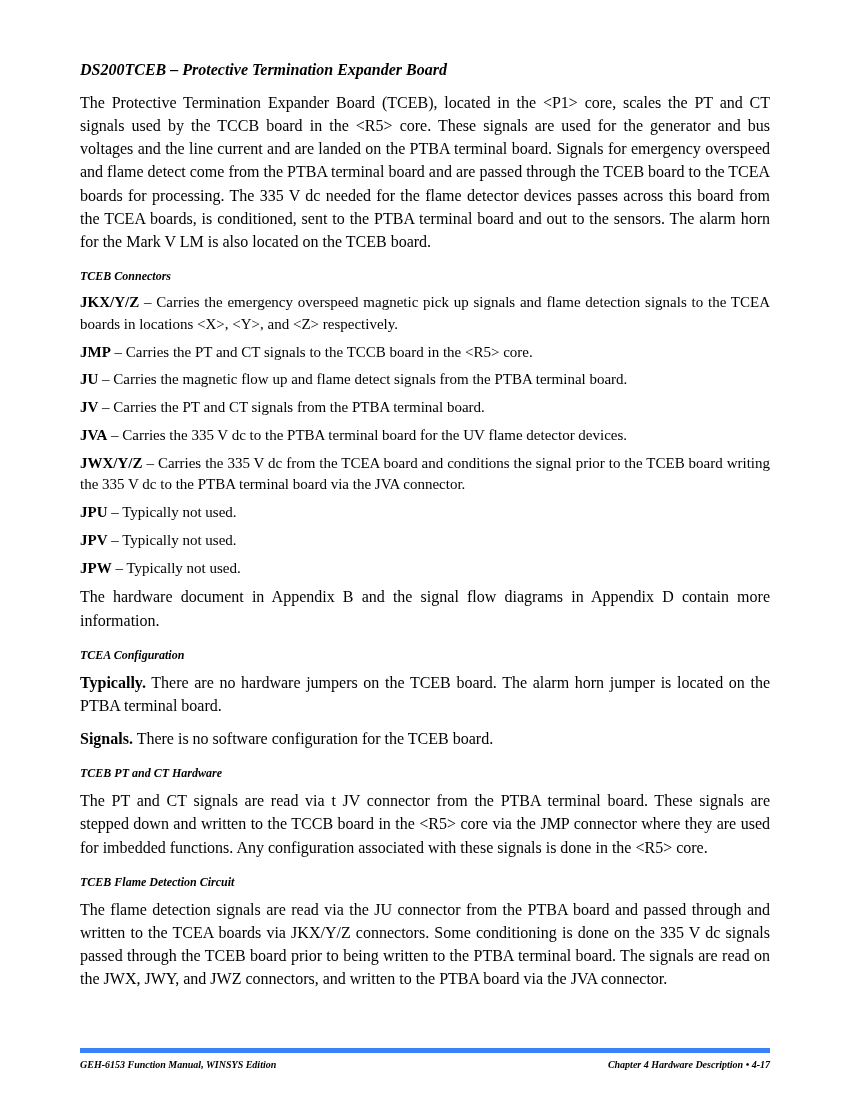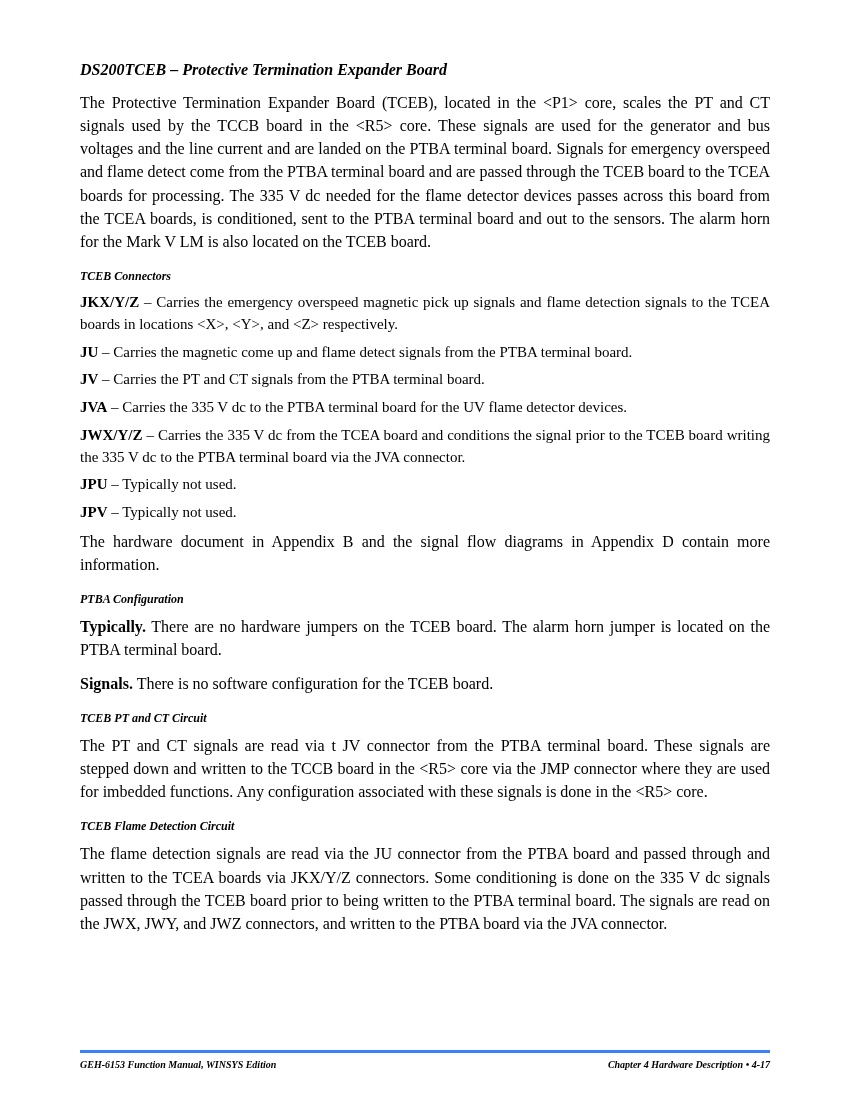--- a/index.html
+++ b/index.html
@@ -50,72 +50,78 @@
     .footer {
       position: absolute;
       bottom: 30px;
       left: 80px;
       right: 80px;
       display: flex;
       justify-content: space-between;
       font-size: 10px;
       font-weight: bold;
       font-style: italic;
-      border-top: 3px solid #3b82f6;
+      border-top: 5px solid #3b82f6;
       padding-top: 6px;
     }
   </style>
 </head>
 <body>
 
 <div class="page">
 
   <h1 class="main-title">DS200TCEB – Protective Termination Expander Board</h1>
 
   <p class="body-text">The Protective Termination Expander Board (TCEB), located in the &lt;P1&gt; core, scales the PT and CT signals used by the TCCB board in the &lt;R5&gt; core. These signals are used for the generator and bus voltages and the line current and are landed on the PTBA terminal board. Signals for emergency overspeed and flame detect come from the PTBA terminal board and are passed through the TCEB board to the TCEA boards for processing. The 335 V dc needed for the flame detector devices passes across this board from the TCEA boards, is conditioned, sent to the PTBA terminal board and out to the sensors. The alarm horn for the Mark V LM is also located on the TCEB board.</p>
 
   <h2 class="section-heading">TCEB Connectors</h2>
 
   <div>
     <div class="connector-item">
       <b>JKX/Y/Z</b><span> – Carries the emergency overspeed  magnetic pick up signals and flame detection signals to the TCEA boards in locations &lt;X&gt;, &lt;Y&gt;, and &lt;Z&gt; respectively.</span>
     </div>
     <div class="connector-item">
-      <b>JU</b><span> – Carries the magnetic come up and flame detect signals from the PTBA terminal board.</span>
+      <b>JMP</b><span> – Carries the PT and CT signals to the TCCB board in the &lt;R5&gt; core.</span>
+    </div>
+    <div class="connector-item">
+      <b>JU</b><span> – Carries the magnetic flow up and flame detect signals from the PTBA terminal board.</span>
     </div>
     <div class="connector-item">
       <b>JV</b><span> – Carries the PT and CT signals from the PTBA terminal board.</span>
     </div>
     <div class="connector-item">
       <b>JVA</b><span> – Carries the 335 V dc to the PTBA terminal board for the UV flame detector devices.</span>
     </div>
     <div class="connector-item">
       <b>JWX/Y/Z</b><span> – Carries the 335 V dc from the TCEA board and conditions the signal prior to the TCEB board writing the 335 V dc to the PTBA terminal board via the JVA connector.</span>
     </div>
     <div class="connector-item">
       <b>JPU</b><span> – Typically not used.</span>
     </div>
     <div class="connector-item">
       <b>JPV</b><span> – Typically not used.</span>
     </div>
+    <div class="connector-item">
+      <b>JPW</b><span> – Typically not used.</span>
+    </div>
   </div>
 
   <p class="body-text" style="margin-top:0;">The hardware document in Appendix B and the signal flow diagrams in Appendix D contain more information.</p>
 
-  <h2 class="section-heading">PTBA Configuration</h2>
+  <h2 class="section-heading">TCEA Configuration</h2>
 
   <p class="body-text">
     <b>Typically.</b><span> There are no hardware jumpers on the TCEB board. The alarm horn jumper is located on the PTBA terminal board.</span>
   </p>
 
   <p class="body-text">
     <b>Signals.</b><span> There is no software configuration for the TCEB board.</span>
   </p>
 
-  <h2 class="section-heading">TCEB PT and CT Circuit</h2>
+  <h2 class="section-heading">TCEB PT and CT Hardware</h2>
 
   <p class="body-text">The PT and CT signals are read via t JV connector from the PTBA terminal board. These signals are stepped down and written to the TCCB board in the &lt;R5&gt; core via the JMP connector where they are used for imbedded functions. Any configuration associated with these signals is done in the &lt;R5&gt; core.</p>
 
   <h2 class="section-heading">TCEB Flame Detection Circuit</h2>
 
   <p class="body-text">The flame detection signals are read via the JU connector from the PTBA board and passed through and written to the TCEA boards via JKX/Y/Z connectors. Some conditioning is done on the 335 V dc signals passed through the TCEB board prior to being written to the PTBA terminal board. The signals are read on the JWX, JWY, and JWZ connectors, and written to the PTBA board via the JVA connector.</p>
 
   <div class="footer">
     <span>GEH-6153   Function Manual, WINSYS Edition</span>
     <span>Chapter 4  Hardware Description • 4-17</span>

